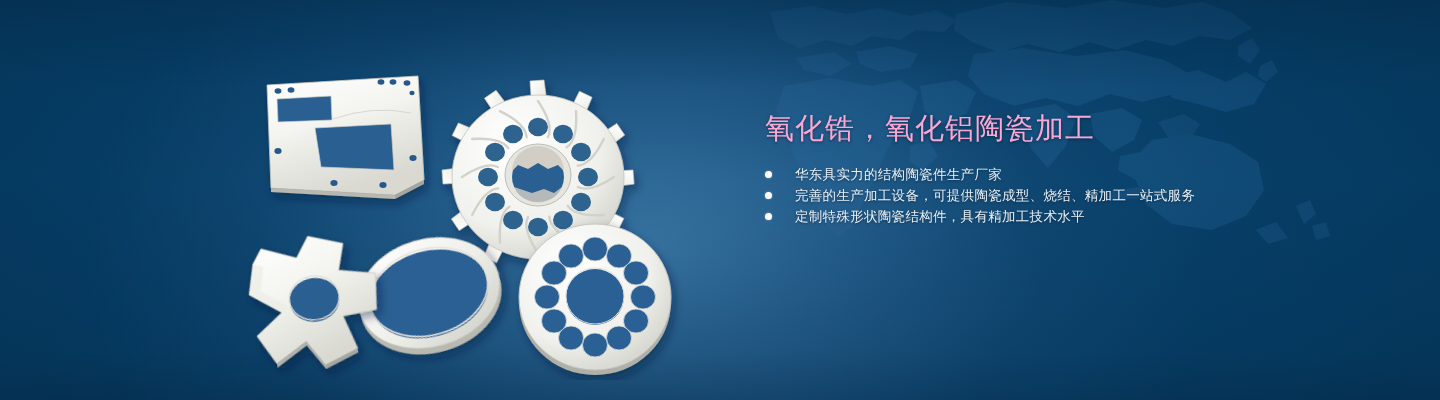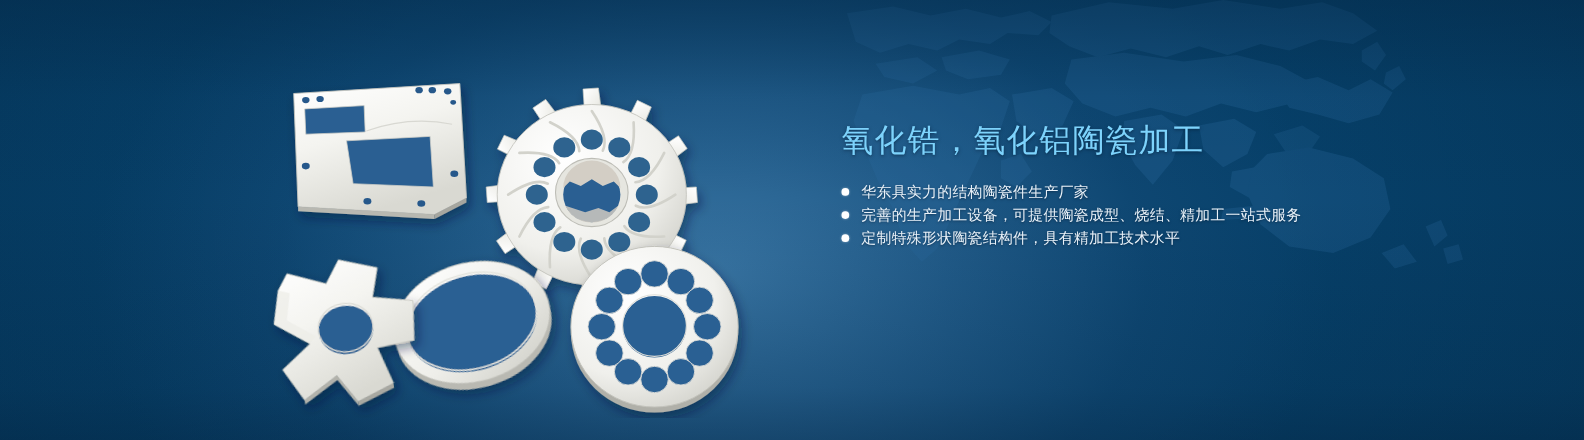--- a/index.html
+++ b/index.html
@@ -79,39 +79,40 @@
   .products svg { display: block; }
 
   
   .text-col {
     position: absolute;
     left: 765px;
     top: 108px;
     width: 620px;
   }
   .headline {
-    color: #7dd3fc;
+    color: #f9a8d4;
     font-size: 29px;
     line-height: 40px;
     letter-spacing: 1px;
     font-weight: 400;
     margin: 0 0 16px 0;
     text-shadow: 0 1px 3px rgba(0,20,40,0.55);
     white-space: nowrap;
   }
   .bullets {
     list-style: none;
     margin: 0;
     padding: 0;
   }
   .bullet {
     display: flex;
     align-items: center;
     height: 21px;
     margin-bottom: 0px;
+    gap: 12px;
   }
   .dot {
     flex: 0 0 auto;
     width: 7px;
     height: 7px;
     border-radius: 50%;
     background: #ffffff;
     margin-right: 11px;
     box-shadow: 0 0 2px rgba(255,255,255,0.5);
   }

